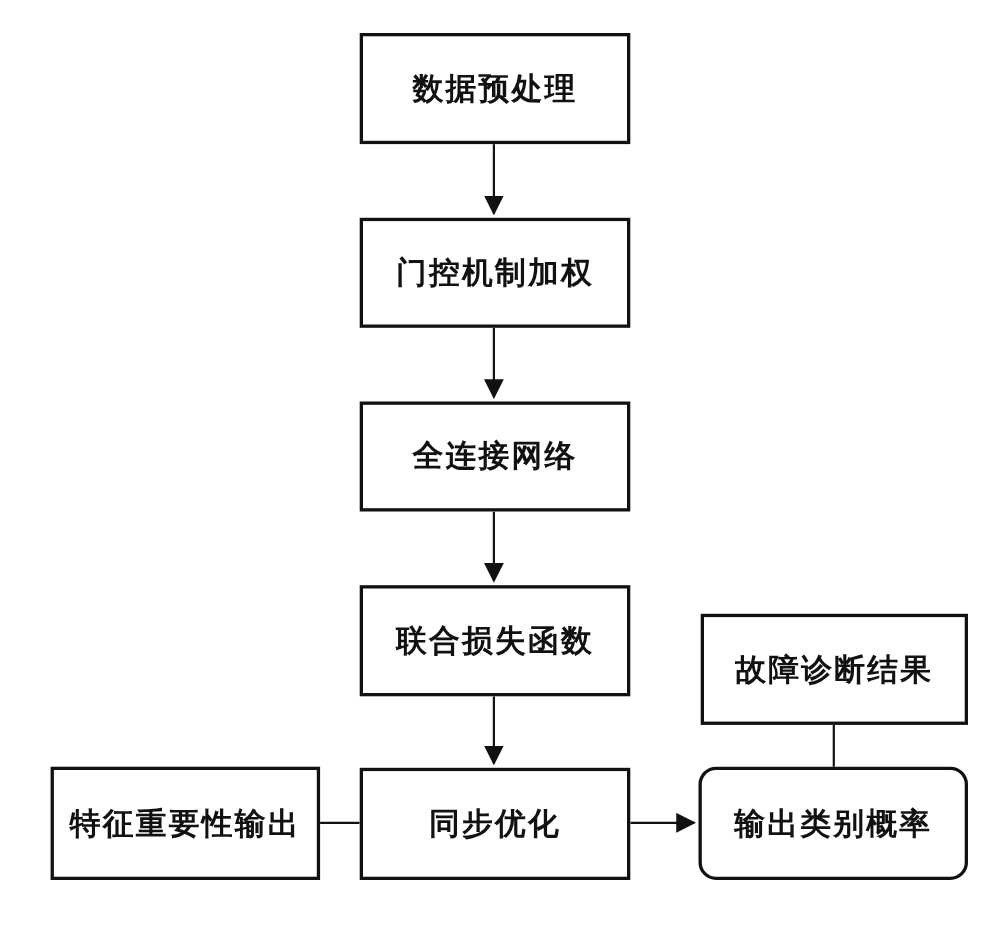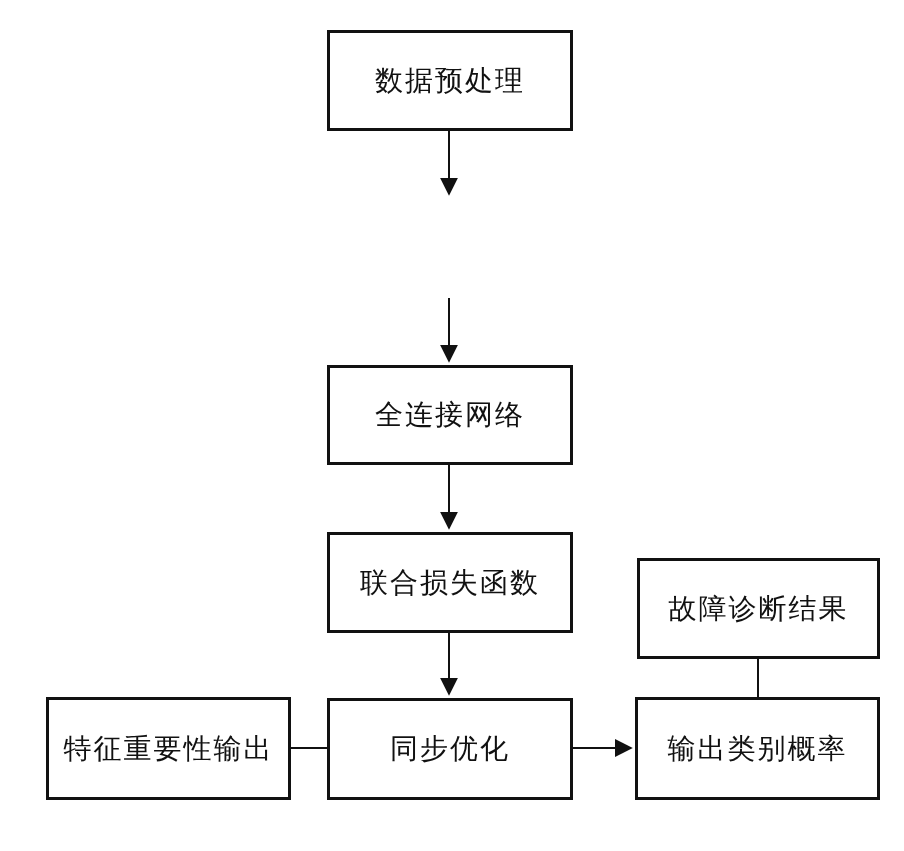--- a/index.html
+++ b/index.html
@@ -20,30 +20,31 @@
     box-sizing: border-box;
     border: 3px solid #111111;
     background: #ffffff;
     display: flex;
     align-items: center;
     justify-content: center;
     font-size: 28px;
     color: #111111;
     letter-spacing: 2px;
     white-space: nowrap;
+    font-weight: bold;
   }
   
   .n-preprocess { left: 327px; top: 30px;  width: 246px; height: 101px; }
   .n-gating     { left: 327px; top: 198px; width: 246px; height: 100px; }
   .n-fc         { left: 327px; top: 365px; width: 246px; height: 100px; }
   .n-loss       { left: 327px; top: 532px; width: 246px; height: 101px; }
   .n-sync       { left: 327px; top: 698px; width: 246px; height: 102px; }
   
   .n-feature    { left: 18px;  top: 697px; width: 245px; height: 103px; margin-left: 28px; }
-  .n-prob       { left: 635px; top: 697px; width: 245px; height: 103px; }
+  .n-prob       { left: 635px; top: 697px; width: 245px; height: 103px; border-radius: 16px; }
   .n-diagnosis  { left: 637px; top: 558px; width: 243px; height: 101px; }
 
   svg.edges {
     position: absolute;
     left: 0;
     top: 0;
     pointer-events: none;
   }
   svg.edges line {
     stroke: #111111;
@@ -68,20 +69,21 @@
     <line x1="449" y1="298" x2="449" y2="361" marker-end="url(#arrow)"></line>
     <line x1="449" y1="465" x2="449" y2="528" marker-end="url(#arrow)"></line>
     <line x1="449" y1="633" x2="449" y2="694" marker-end="url(#arrow)"></line>
     <line x1="327" y1="748" x2="267" y2="748" marker-end="url(#arrow)"></line>
     <line x1="573" y1="748" x2="631" y2="748" marker-end="url(#arrow)"></line>
     <line x1="758" y1="697" x2="758" y2="637" marker-end="url(#arrow)"></line>
   </svg>
 
   <div class="node n-preprocess">数据预处理</div>
 
+  <div class="node n-gating">门控机制加权</div>
 
   <div class="node n-loss">联合损失函数</div>
 
   <div class="node n-fc">全连接网络</div>
 
   <div class="node n-sync">同步优化</div>
 
   <div class="node n-feature">特征重要性输出</div>
 
   <div class="node n-prob">输出类别概率</div>

